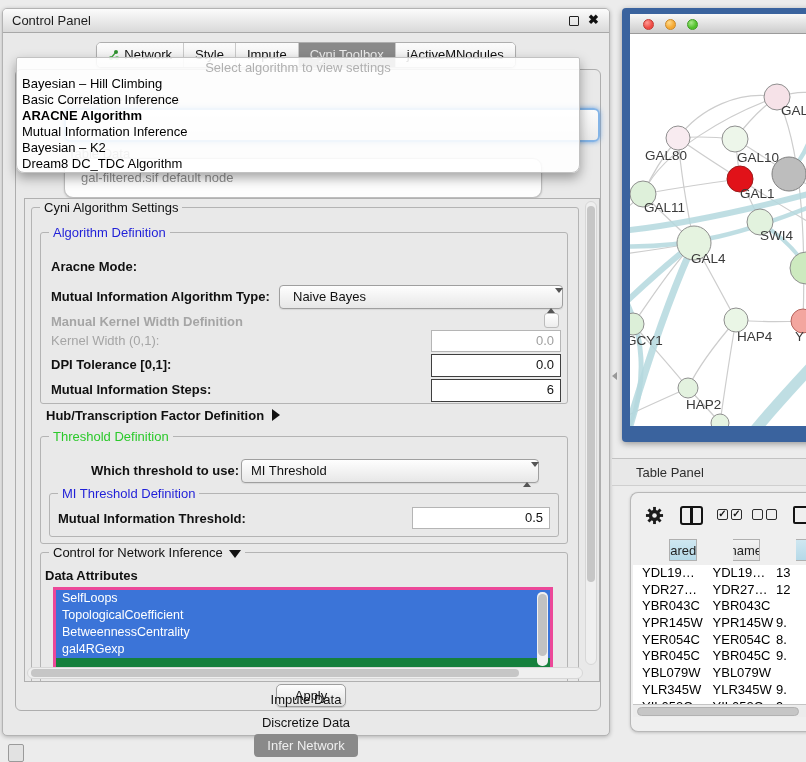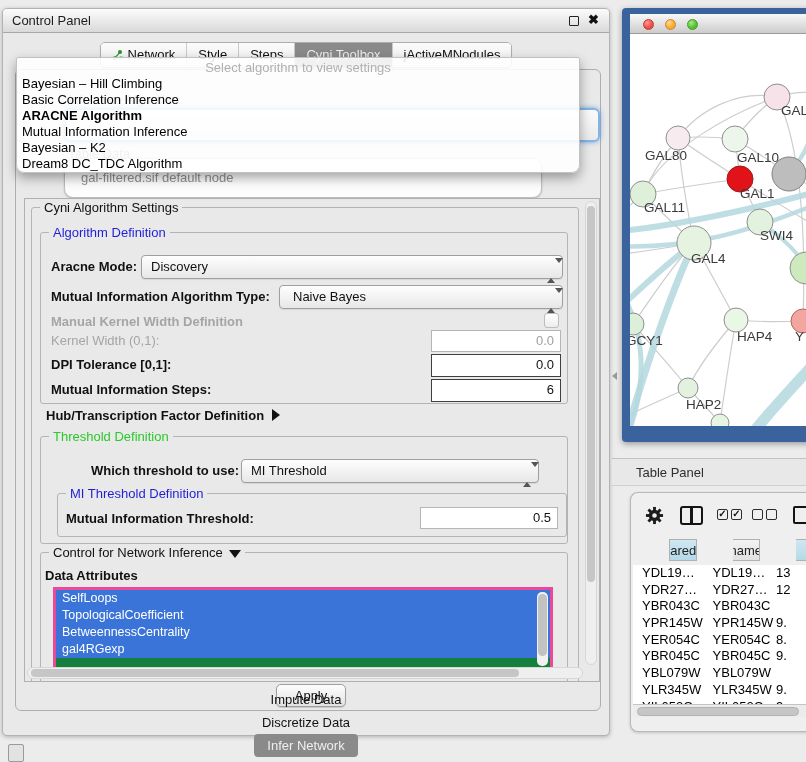--- a/index.html
+++ b/index.html
@@ -171,21 +171,21 @@
           <svg class="net-ic" viewBox="0 0 12 12">
             <line x1="3" y1="9" x2="8" y2="3" stroke="#3aa53a" stroke-width="1.2"></line>
             <line x1="3" y1="9" x2="9" y2="9" stroke="#3aa53a" stroke-width="1.2"></line>
             <circle cx="3" cy="9" r="2" fill="#4db84d"></circle>
               <circle cx="8" cy="3" r="2" fill="#2e8f2e"></circle>
               <circle cx="9" cy="9" r="2" fill="#7ed47e"></circle>
           </svg>
           <span>Network</span>
         </span>
         <span class="tab">Style</span>
-        <span class="tab">Steps</span>
+        <span class="tab">Impute</span>
         <span class="tab sel">Cyni Toolbox</span>
         <span class="tab">jActiveMNodules</span>
       </div>
     </div>
 
     <div class="content-box">
 
       <span class="ghost-label" style="left:52px; top:22px;">Inference Algorithm</span>
       <div class="big-combo"></div>
       <span class="ghost-label" style="left:52px; top:76px;">Table Data</span>
@@ -193,24 +193,20 @@
 
       <div class="settings-scroll">
 
         <div class="group" style="left:6px; top:8px; width:548px; height:520px;">
           <span class="gtitle">Cyni Algorithm Settings</span>
 
           <div class="group" style="left:8px; top:24px; width:528px; height:172px;">
             <span class="gtitle blue">Algorithm Definition</span>
 
             <span class="lbl" style="left:10px; top:23px;">Aracne Mode:</span>
-            <div class="combo" style="left:100px; top:22px; width:422px;">
-              <span>Discovery</span>
-              <span class="arrows"><span class="up"></span><span class="dn"></span></span>
-            </div>
 
             <span class="lbl" style="left:10px; top:53px;">Mutual Information Algorithm Type:</span>
             <div class="combo" style="left:238px; top:52px; width:284px;padding-left:13px;">
               <span>Naive Bayes</span>
               <span class="arrows"><span class="up"></span><span class="dn"></span></span>
             </div>
 
             <span class="lbl dis" style="left:10px; top:78px;">Manual Kernel Width Definition</span>
             <span class="checkbox" style="right:8px; top:80px;"></span>
 
@@ -230,21 +226,21 @@
 
           <div class="group" style="left:8px; top:228px; width:528px; height:108px;">
             <span class="gtitle green">Threshold Definition</span>
 
             <span class="lbl" style="left:50px; top:23px;">Which threshold to use:</span>
             <div class="combo" style="left:200px; top:22px; width:298px;">
               <span>MI Threshold</span>
               <span class="arrows"><span class="up"></span><span class="dn"></span></span>
             </div>
 
-            <div class="group" style="left:8px; top:56px; width:510px; height:44px;margin-left:8px;">
+            <div class="group" style="left:8px; top:56px; width:510px; height:44px;">
               <span class="gtitle blue">MI Threshold Definition</span>
               <span class="lbl" style="left:8px; top:14px;">Mutual Information Threshold:</span>
               <div class="field" style="right:8px; top:13px; width:138px;">0.5</div>
             </div>
           </div>
 
           <div class="group" style="left:8px; top:344px; width:528px; height:170px;">
             <span class="gtitle">
               <span>Control for Network Inference</span><span class="tri-down"></span>
             </span>

